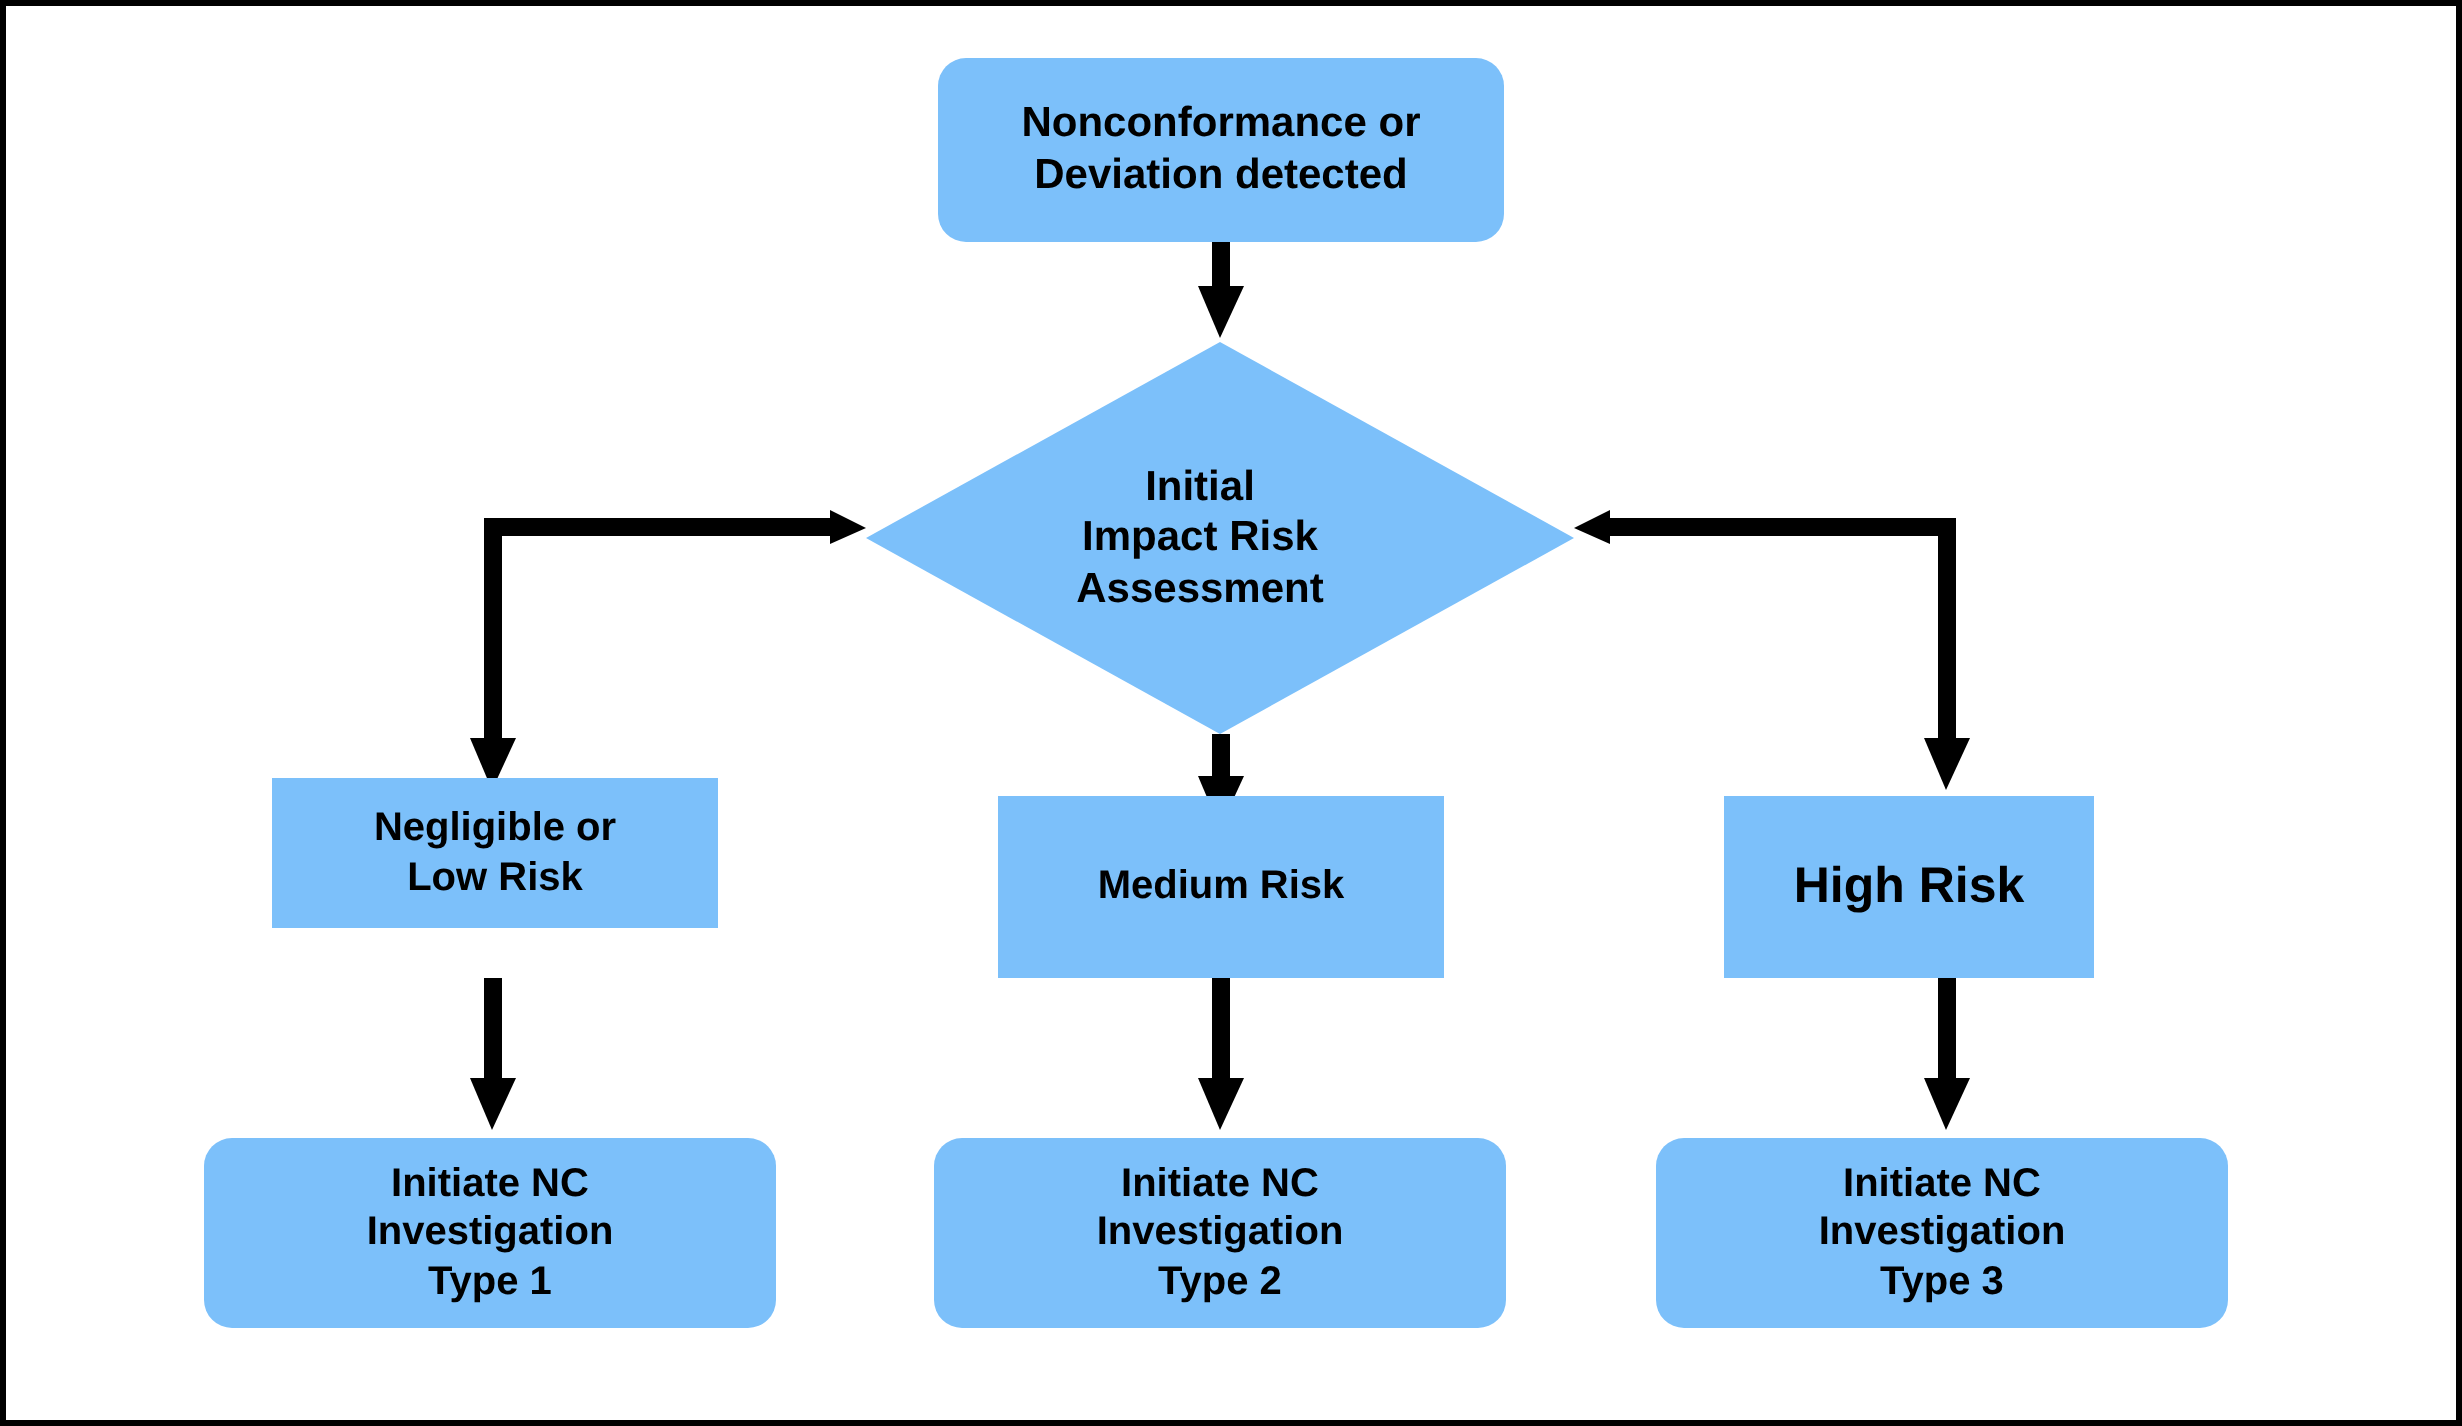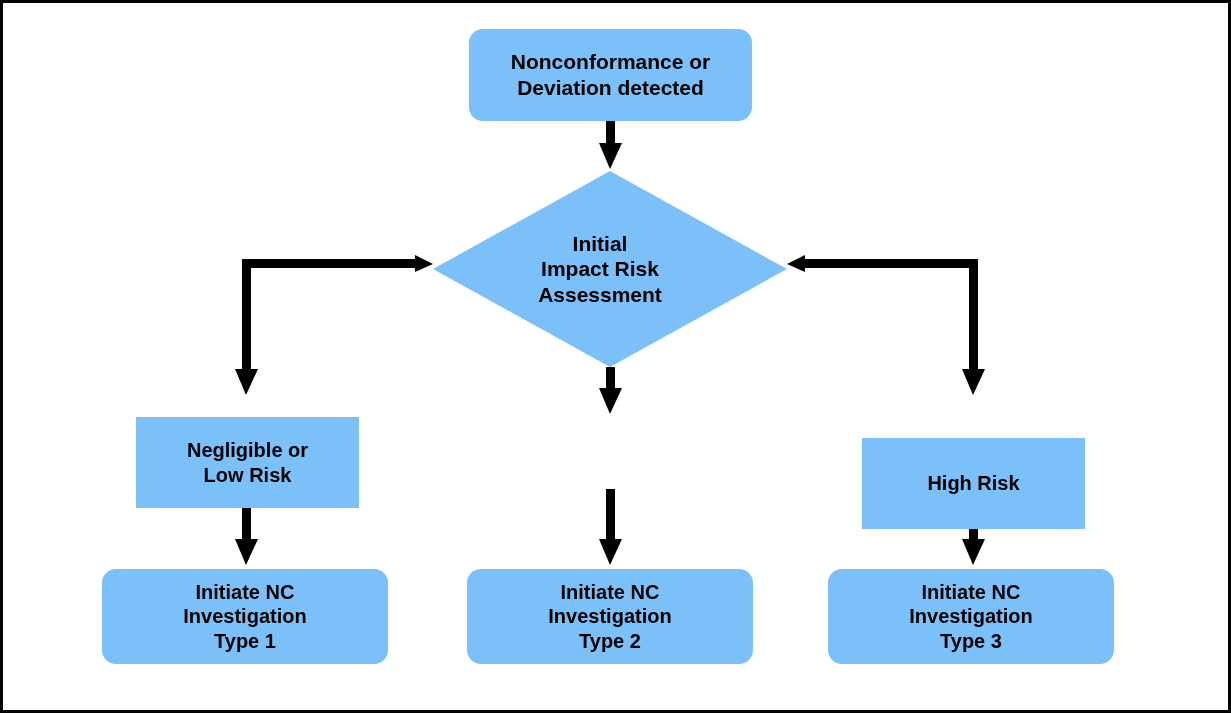--- a/index.html
+++ b/index.html
@@ -58,34 +58,33 @@
   #node-decision-label {
     left: 420px; top: 168px;
     width: 354px; height: 196px;
     background: transparent;
     font-size: 21px;
     z-index: 4;
     pointer-events: none;
   }
 
   #node-risk-low {
-    left: 133px; top: 414px;
-    width: 223px; height: 91px;
+    left: 133px; top: 386px;
+    width: 223px; height: 75px;
     font-size: 20px;
   }
   #node-risk-medium {
     left: 496px; top: 395px;
     width: 223px; height: 91px;
     font-size: 20px;
   }
   #node-risk-high {
     left: 859px; top: 395px;
-    width: 223px; height: 91px;
-    font-size: 20px;
-    margin-top: 40px;
+    width: 185px; height: 91px;
+    font-size: 25px;
   }
 
   #node-action-1 {
     left: 99px; top: 566px;
     width: 286px; height: 95px;
     font-size: 20px;
   }
   #node-action-2 {
     left: 464px; top: 566px;
     width: 286px; height: 95px;
@@ -152,20 +151,21 @@
   <div class="node rounded" id="node-start">Nonconformance or
 Deviation detected</div>
 
   <div class="node" id="node-decision-label">Initial
 Impact Risk
 Assessment</div>
 
   <div class="node square" id="node-risk-low">Negligible or
 Low Risk</div>
 
+  <div class="node square" id="node-risk-medium">Medium Risk</div>
 
   <div class="node square" id="node-risk-high">High Risk</div>
 
   <div class="node rounded" id="node-action-1">Initiate  NC
 Investigation
 Type 1</div>
 
   <div class="node rounded" id="node-action-2">Initiate NC
 Investigation
 Type 2</div>

